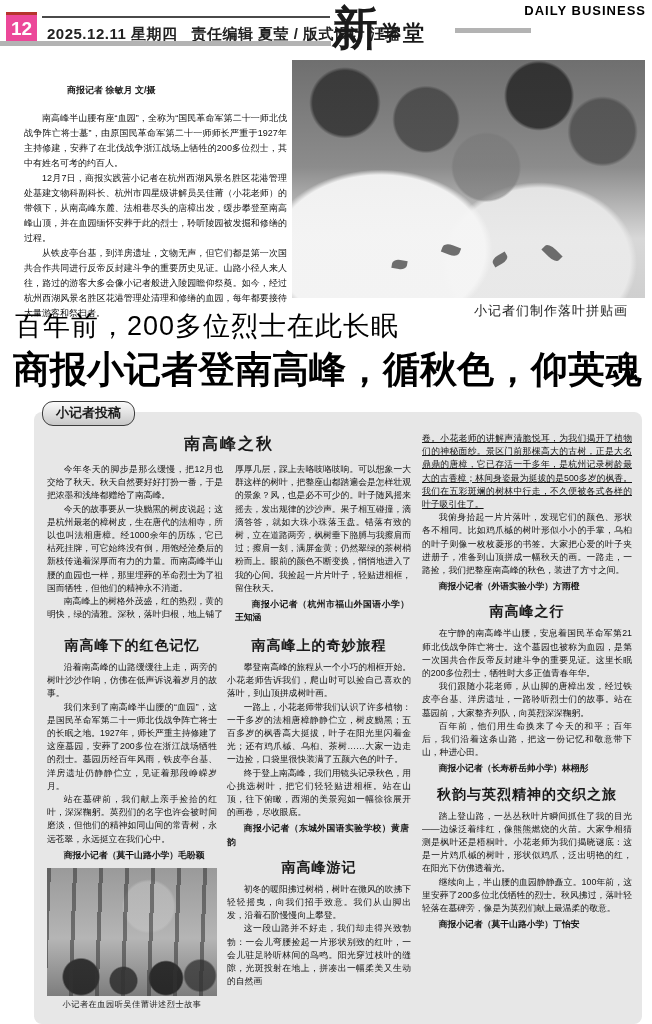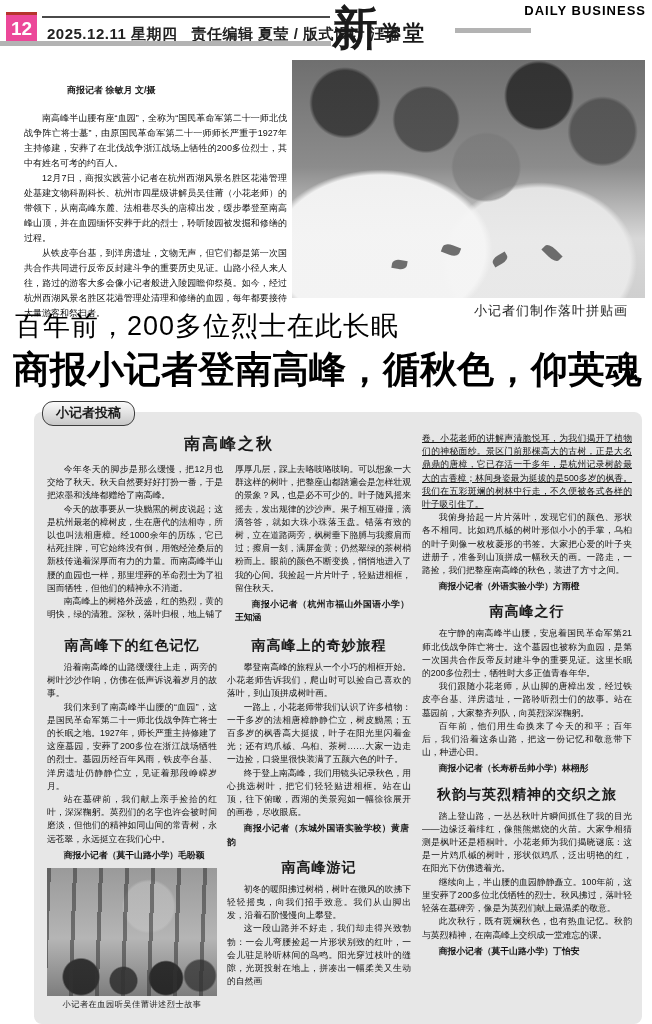--- a/index.html
+++ b/index.html
@@ -165,19 +165,18 @@
 
         <div class="sec-title">南高峰之行</div>
         <p>在宁静的南高峰半山腰，安息着国民革命军第21师北伐战争阵亡将士。这个墓园也被称为血园，是第一次国共合作反帝反封建斗争的重要见证。这里长眠的200多位烈士，牺牲时大多正值青春年华。</p>
         <p>我们跟随小花老师，从山脚的唐樟出发，经过铁皮亭台基、洋房遗址，一路聆听烈士们的故事。站在墓园前，大家整齐列队，向英烈深深鞠躬。</p>
         <p>百年前，他们用生命换来了今天的和平；百年后，我们沿着这条山路，把这一份记忆和敬意带下山，种进心田。</p>
         <p class="by">商报小记者（长寿桥岳帅小学）林栩彤</p>
 
         <div class="sec-title">秋韵与英烈精神的交织之旅</div>
         <p>踏上登山路，一丛丛秋叶片瞬间抓住了我的目光——边缘泛着绯红，像熊熊燃烧的火苗。大家争相猜测是枫叶还是梧桐叶。小花老师为我们揭晓谜底：这是一片鸡爪槭的树叶，形状似鸡爪，泛出明艳的红，在阳光下仿佛透着光。</p>
         <p>继续向上，半山腰的血园静静矗立。100年前，这里安葬了200多位北伐牺牲的烈士。秋风拂过，落叶轻轻落在墓碑旁，像是为英烈们献上最温柔的敬意。</p>
-        <p>此次秋行，既有斑斓秋色，也有热血记忆。秋韵与英烈精神，在南高峰上交织成一堂难忘的课。</p>
         <p class="by">商报小记者（莫干山路小学）丁怡安</p>
       </div>
 
     </div>
   </div>
 </div>
 
 </body></html>

